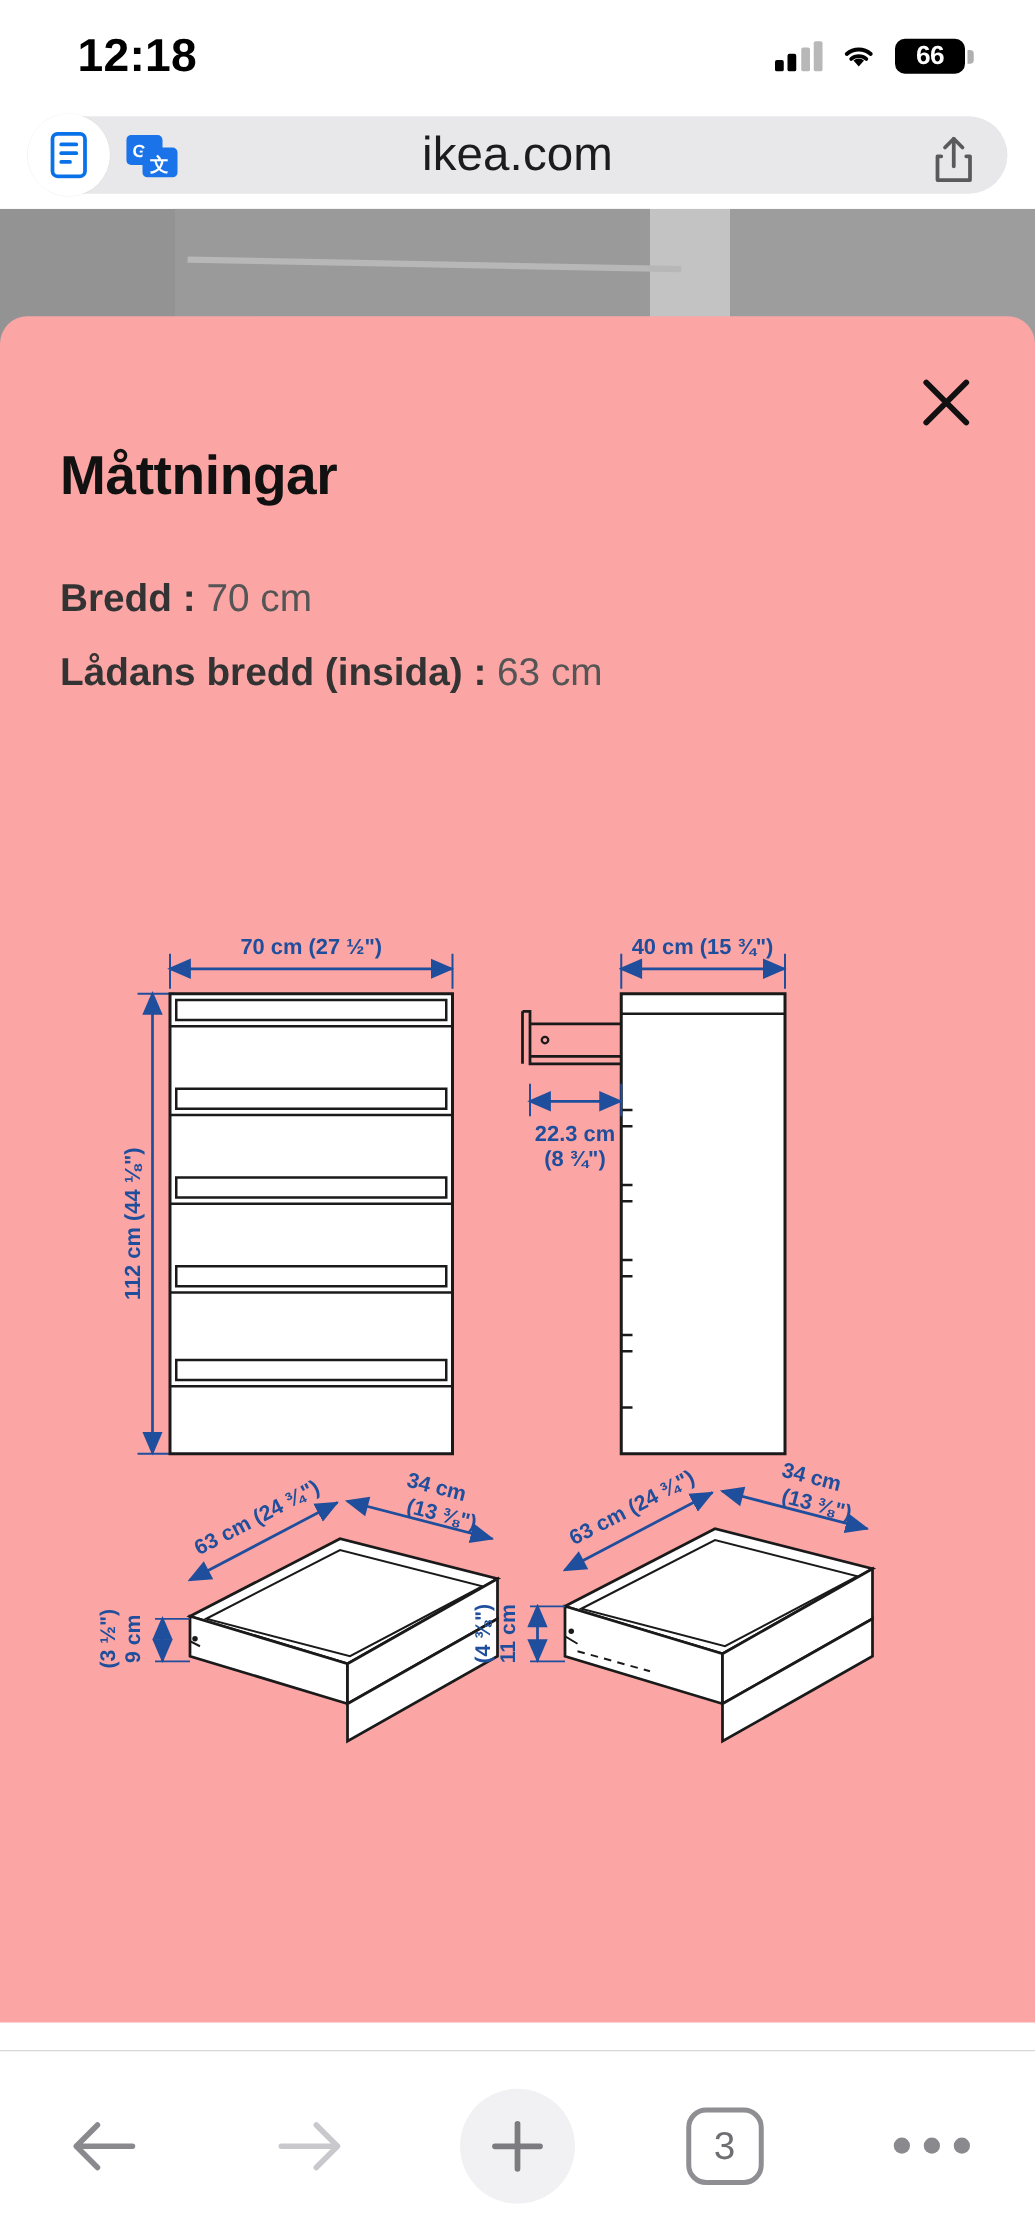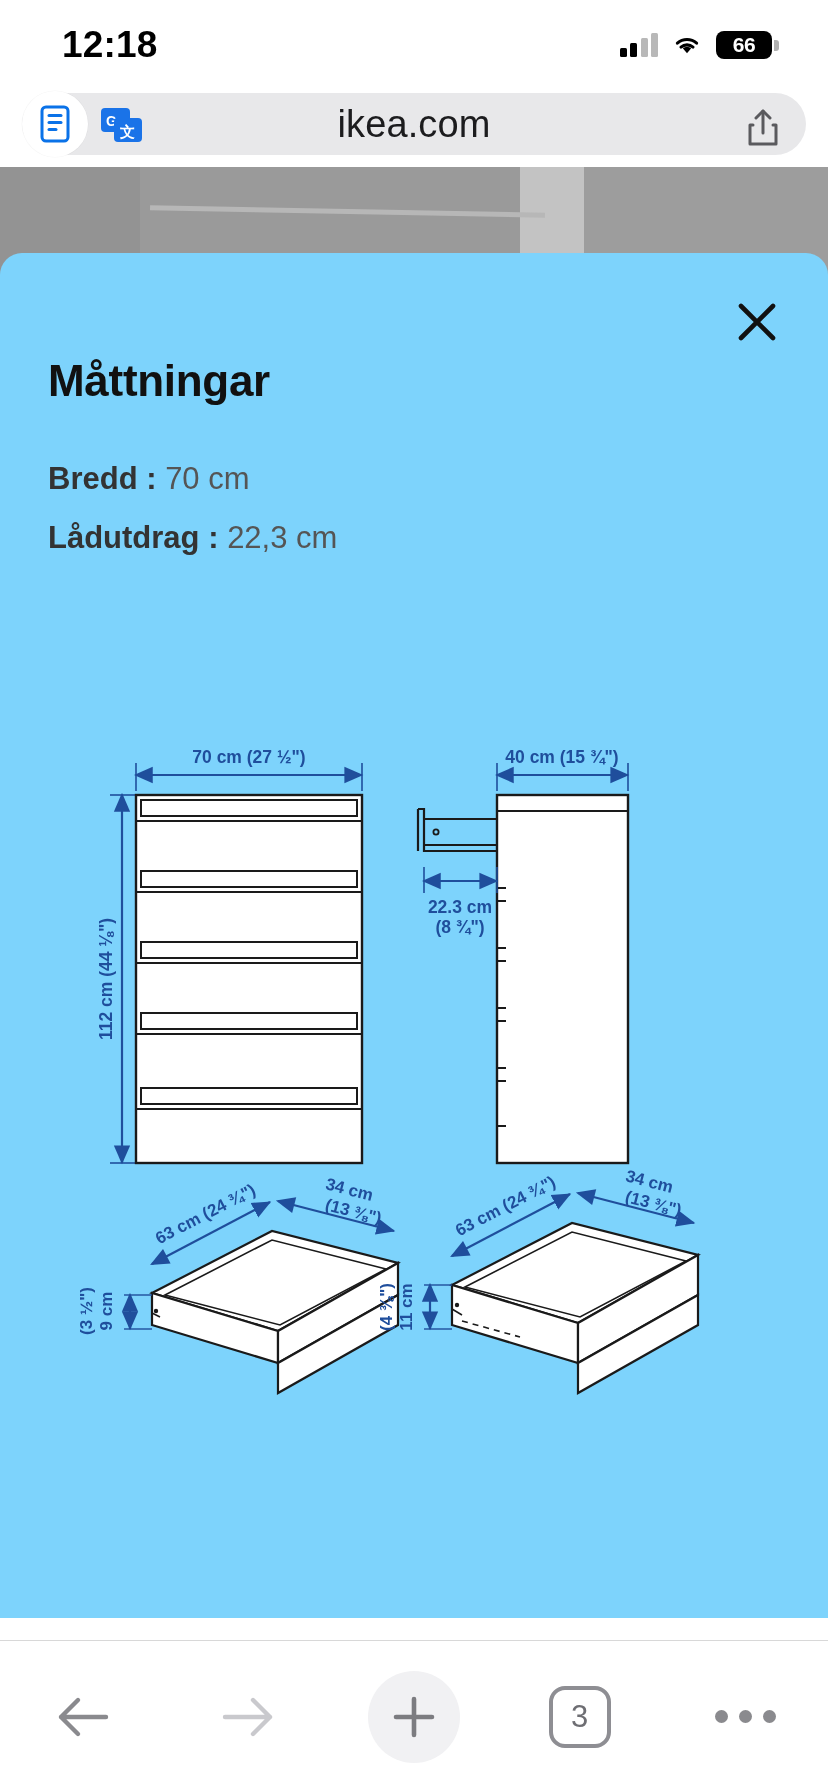--- a/index.html
+++ b/index.html
@@ -47,21 +47,21 @@
   .backdrop { position:absolute; top:167px; left:0; width:828px; height:120px; overflow:hidden; }
   .bd-a { position:absolute; left:0;   top:0; width:520px; height:120px; background:#939393; }
   .bd-b { position:absolute; left:520px; top:0; width:64px;  height:120px; background:#c3c3c3; }
   .bd-c { position:absolute; left:584px; top:0; width:244px; height:120px; background:#9d9d9d; }
   .bd-inner { position:absolute; left:140px; top:0; width:380px; height:90px; background:#9a9a9a; }
   .bd-line { position:absolute; left:150px; top:42px; width:395px; height:5px; background:#b7b7b7;
              transform:rotate(1.1deg); }
 
   
   .sheet { position:absolute; top:253px; left:0; width:828px; height:1365px;
-           background:#7dd3fc; border-radius:22px 22px 0 0; overflow:hidden; }
+           background:#fca5a5; border-radius:22px 22px 0 0; overflow:hidden; }
   .close-btn { position:absolute; top:30px; right:32px; width:78px; height:78px;
                display:flex; align-items:center; justify-content:center; }
   .close-btn svg { display:block; }
 
   .sheet-title { position:absolute; top:103px; left:48px; font-size:44px; font-weight:700;
                  color:#111; letter-spacing:-0.3px; }
 
   .spec-list { position:absolute; top:188px; left:48px; width:700px; }
   .spec-row { font-size:31px; line-height:43px; color:#484848; white-space:nowrap;margin-top:16px; }
   .spec-row .k { font-weight:700; color:#333; }
@@ -157,22 +157,22 @@
     </div>
 
     <div class="sheet-title">Måttningar</div>
 
     <div class="spec-list">
       <div class="spec-row">
         <span class="k">Bredd :</span>
         <span class="v">70 cm</span>
       </div>
       <div class="spec-row">
-        <span class="k">Lådutdrag :</span>
-        <span class="v">22,3 cm</span>
+        <span class="k">Lådans bredd (insida) :</span>
+        <span class="v">63 cm</span>
       </div>
     </div>
 
     <div class="drawings">
       <svg width="828" height="690" viewBox="0 0 828 690">
         <defs>
           <marker id="ah" markerWidth="9" markerHeight="9" refX="8" refY="4.5" orient="auto">
             <path d="M0,0.8 L8.6,4.5 L0,8.2 Z" fill="#1f4e9c"></path>
           </marker>
           <marker id="ahs" markerWidth="9" markerHeight="9" refX="1" refY="4.5" orient="auto">

